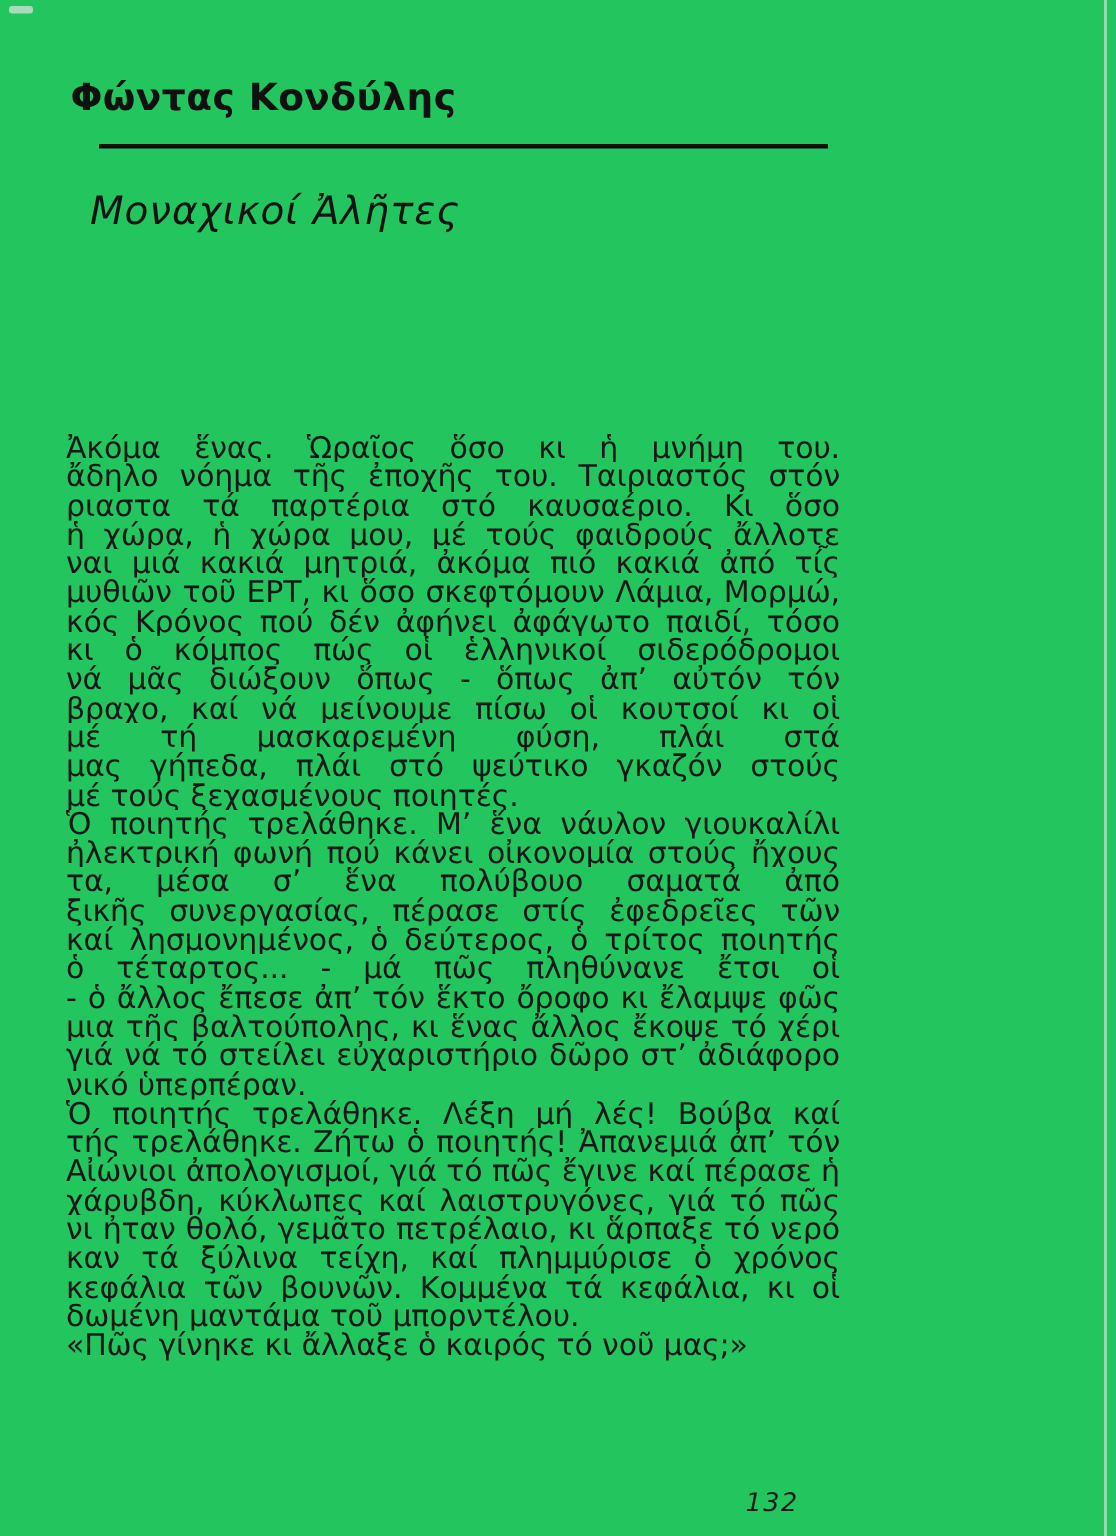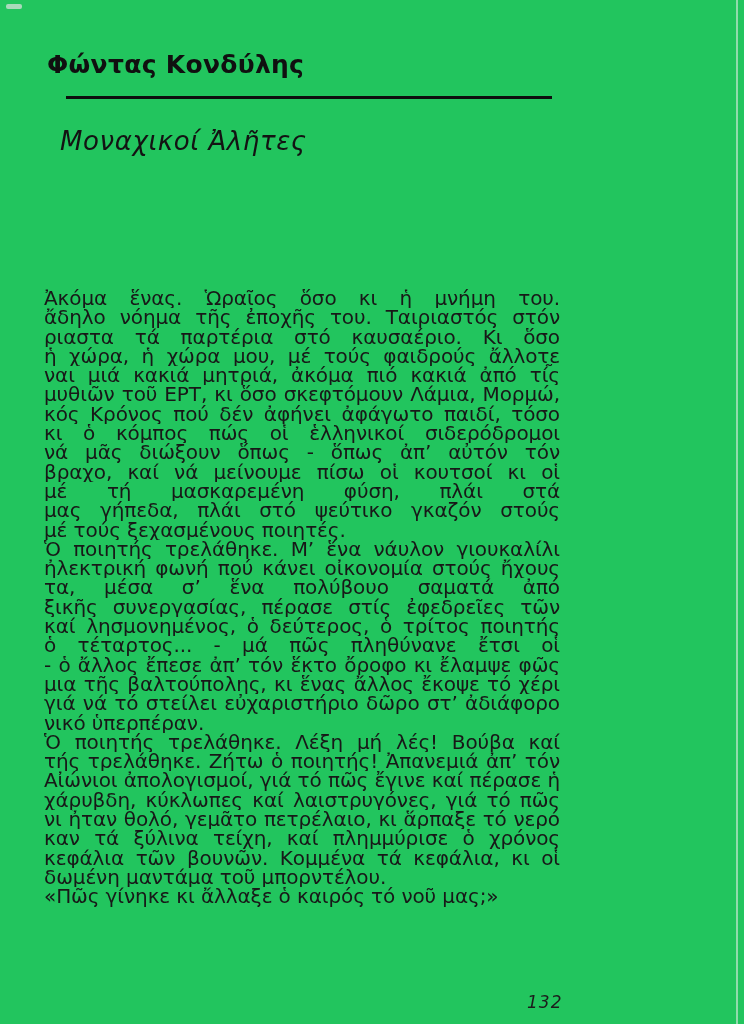--- a/index.html
+++ b/index.html
@@ -64,21 +64,21 @@
     text-align-last: justify;
     height: 19.3px;
     overflow: hidden;
   }
   .bodyline.para-end {
     text-align-last: left;
   }
   
   .page-number {
     position: absolute;
-    left: 527px;
+    left: 497px;
     top: 992px;
     font-size: 17px;
     font-style: italic;
     letter-spacing: 1px;
     color: #1c1c1c;
   }
   
   .edge-line {
     position: absolute;
     right: 6px;

